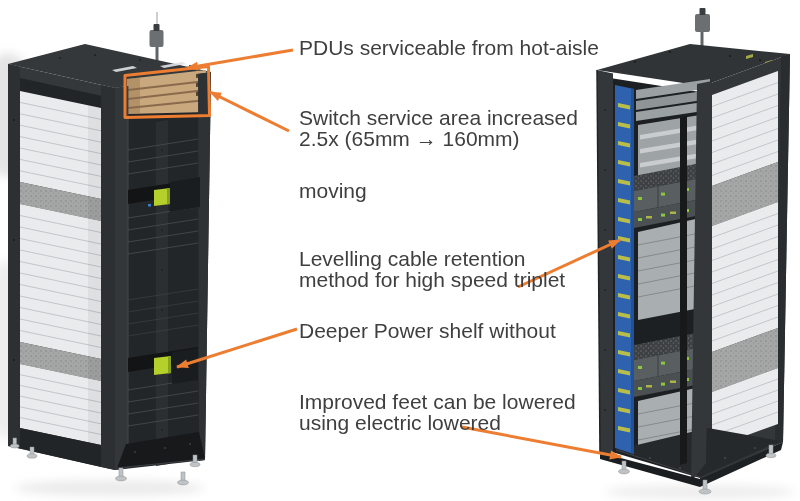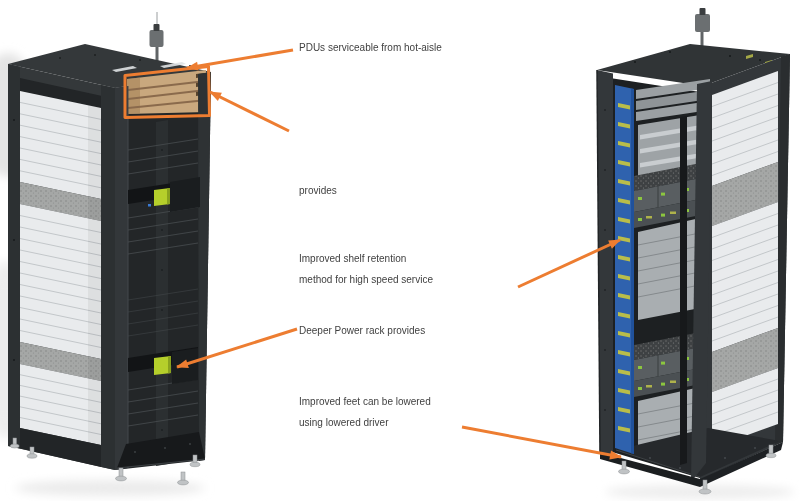--- a/index.html
+++ b/index.html
@@ -1,20 +1,20 @@
 <!DOCTYPE html>
 <html style="--accent_orange: #ED7D31; --text_color: #3F3F3F; --rack_dark: #34383A; --rack_darker: #232628; --sled_white: #E9EBED; --sled_line: #C3C7CA; --gray_band: #A5A7A6; --blue_strip: #2F62AE; --tab_yellow: #B9BD4A; --handle_green: #B5CF2B; --switch_tan: #C9A87E; --led_green: #8CC63F; --foot_silver: #C0C3C5;"><head>
 <meta charset="utf-8">
 <style>
   html,body{margin:0;padding:0;background:#fff;}
   #canvas{position:relative;width:800px;height:501px;background:#fff;overflow:hidden;
           font-family:"Liberation Sans",sans-serif;}
   .rack-svg,.overlay-svg{position:absolute;top:0;}
   .overlay-svg{left:0;}
-  .note{position:absolute;font-size:10px;line-height:21px;color:var(--text_color,#3F3F3F);
+  .note{position:absolute;font-size:21px;line-height:21px;color:var(--text_color,#3F3F3F);
         white-space:nowrap;letter-spacing:0;}
   
   .f-white{fill:var(--sled_white,#E9EBED);}
   .s-line{stroke:var(--sled_line,#C3C7CA);stroke-width:1;}
   .f-band{fill:var(--gray_band,#A5A7A6);}
   .f-blue{fill:var(--blue_strip,#2F62AE);}
   .f-tab{fill:var(--tab_yellow,#B9BD4A);}
   .f-green{fill:var(--handle_green,#B5CF2B);}
   .f-tan{fill:var(--switch_tan,#C9A87E);}
   .f-led{fill:var(--led_green,#8CC63F);}
@@ -365,28 +365,32 @@
     <line class="arrow" x1="293" y1="50" x2="187" y2="68" marker-end="url(#ah)"></line>
     <line class="arrow" x1="289" y1="131" x2="210" y2="92" marker-end="url(#ah)"></line>
     <line class="arrow" x1="518" y1="287" x2="620" y2="240" marker-end="url(#ah)"></line>
     <line class="arrow" x1="297" y1="329" x2="177" y2="367" marker-end="url(#ah)"></line>
     <line class="arrow" x1="462" y1="427" x2="621" y2="457" marker-end="url(#ah)"></line>
   </svg>
 
   <div class="note" style="left:299px;top:37px">
     <div>PDUs serviceable from hot-aisle</div>
   </div>
+  <div class="note" style="left:299px;top:107px">
+    <div>Switch service area increased</div>
+    <div>2.5x (65mm → 160mm)</div>
+  </div>
   <div class="note" style="left:299px;top:180px">
-    <div>provides</div>
+    <div>moving</div>
   </div>
   <div class="note" style="left:299px;top:248px">
-    <div>Improved shelf retention</div>
-    <div>method for high speed service</div>
+    <div>Levelling cable retention</div>
+    <div>method for high speed triplet</div>
   </div>
   <div class="note" style="left:299px;top:320px">
-    <div>Deeper Power rack provides</div>
+    <div>Deeper Power shelf without</div>
   </div>
   <div class="note" style="left:299px;top:391px">
     <div>Improved feet can be lowered</div>
-    <div>using lowered driver</div>
+    <div>using electric lowered</div>
   </div>
 
 </div>
 
 </body></html>

